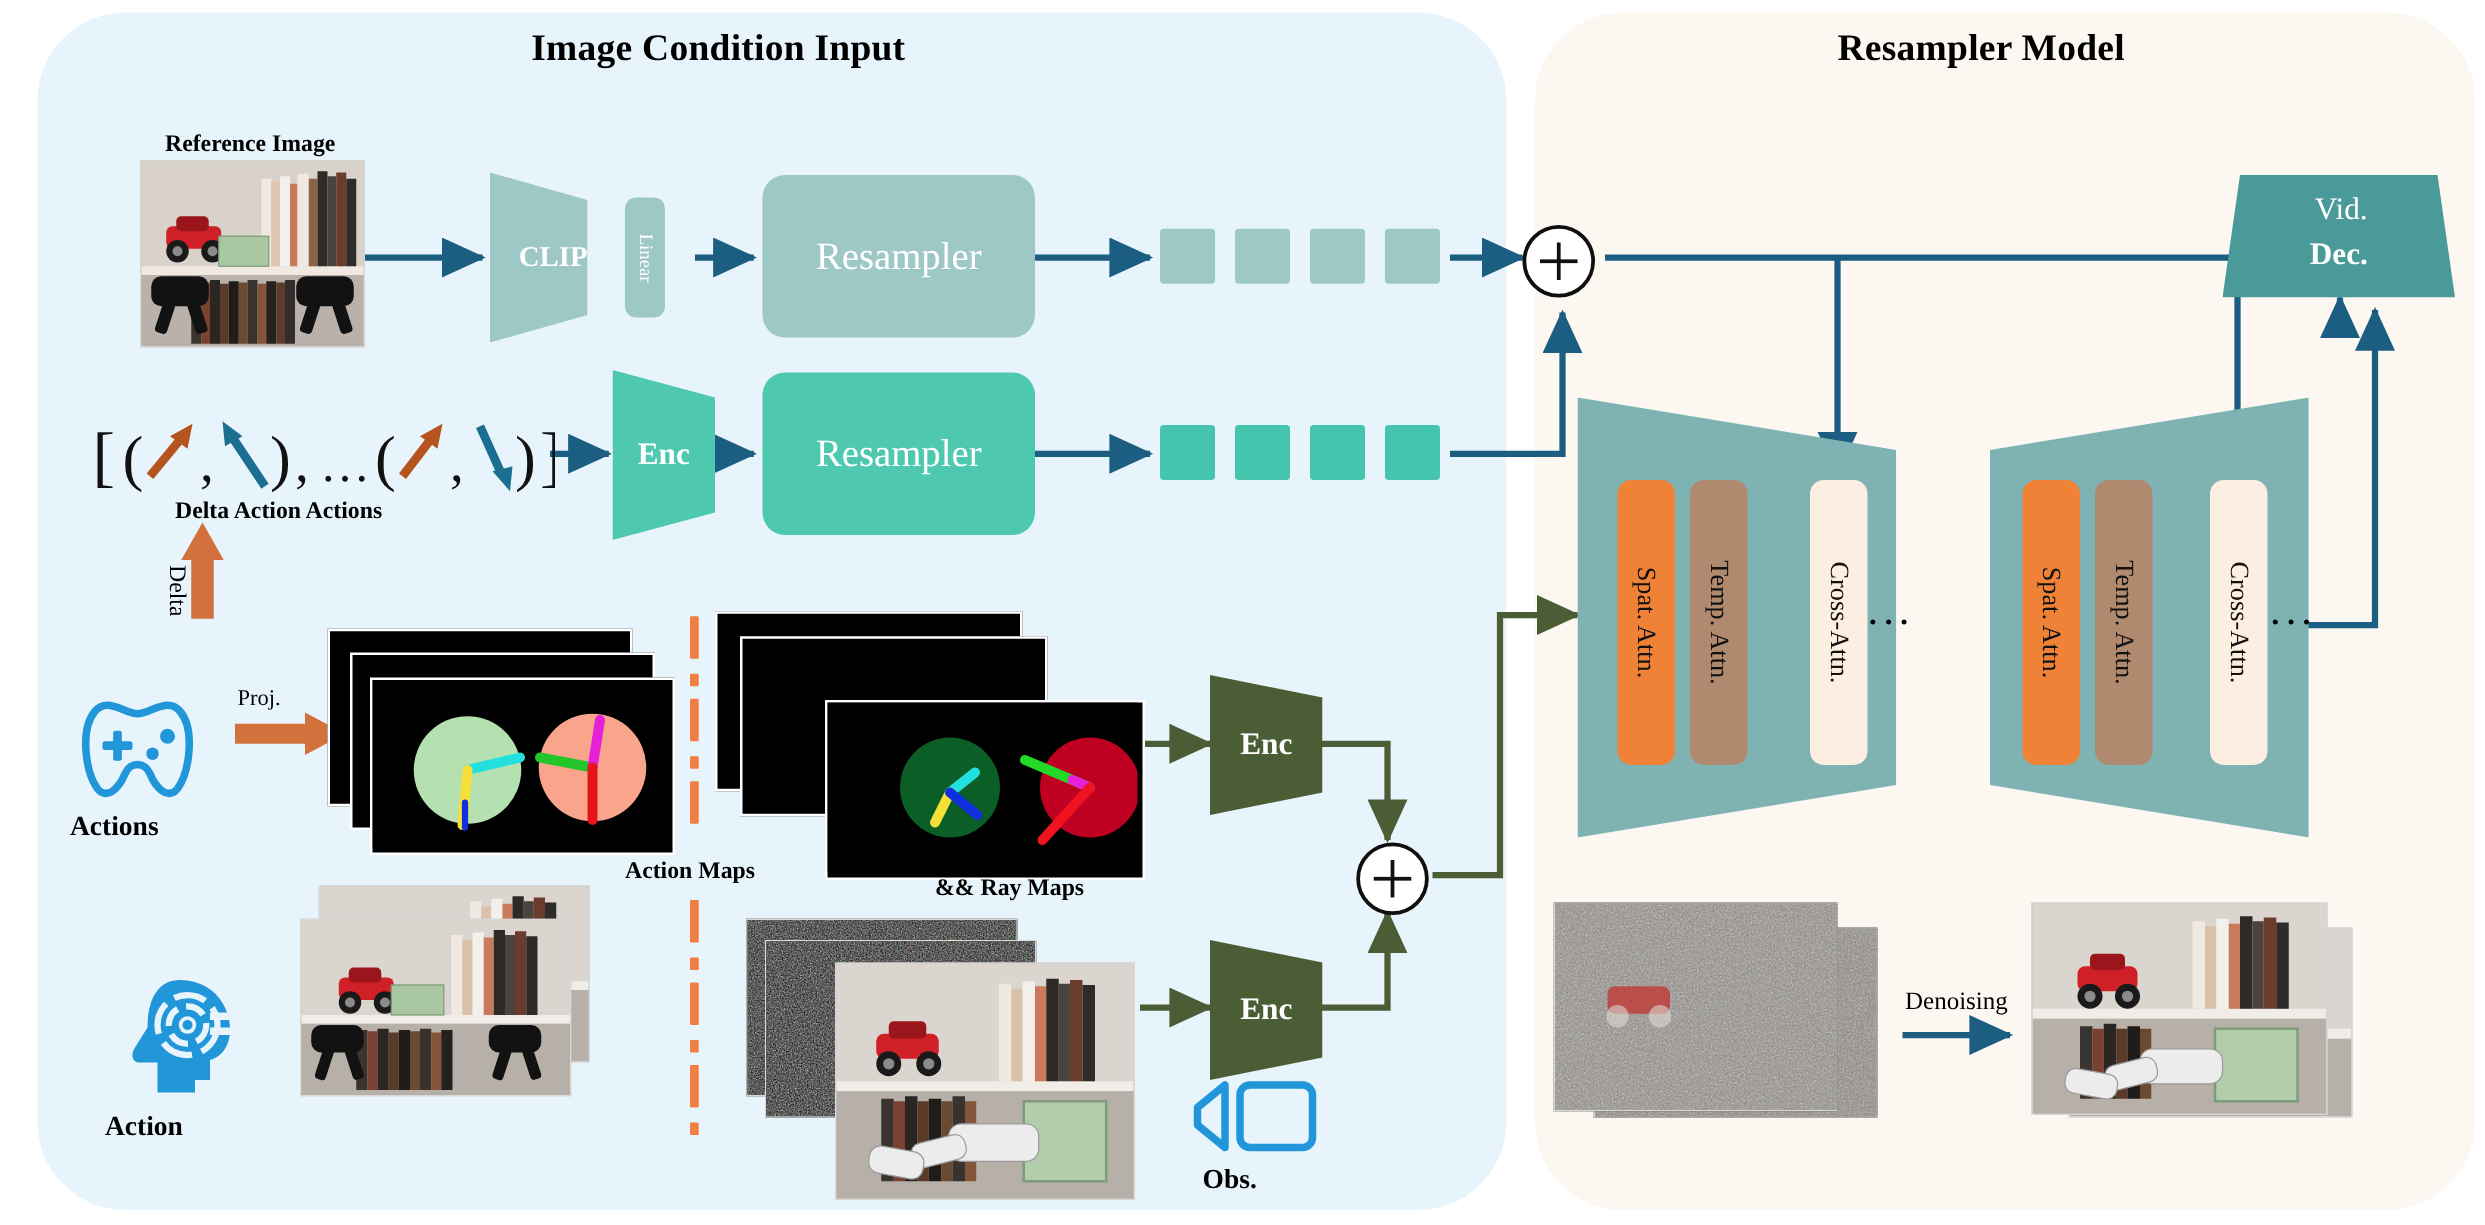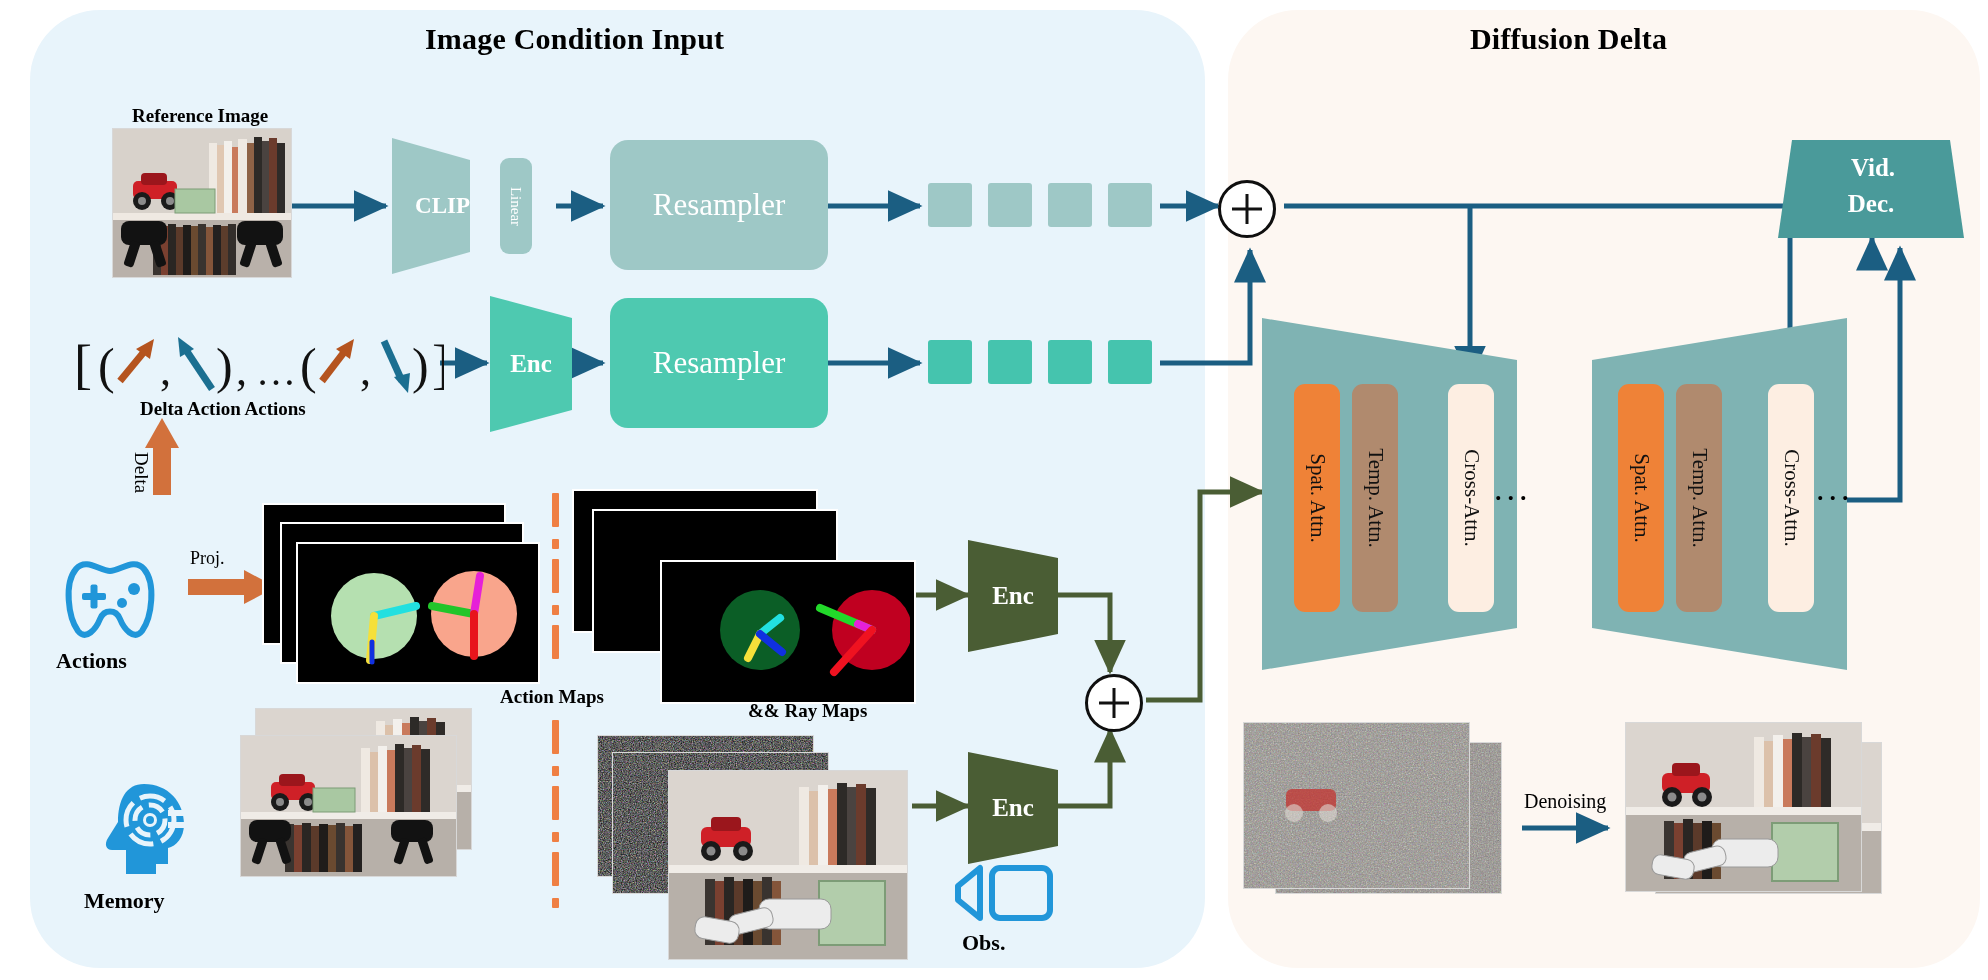--- a/index.html
+++ b/index.html
@@ -59,21 +59,21 @@
   .dashdot{position:absolute;}
   .dashdot i{position:absolute;left:0;background:#ef7f43;width:7px;border-radius:1px;display:block;}
 </style>
 </head>
 <body>
 
 <div class="panel" id="left-panel"></div>
 <div class="panel" id="right-panel"></div>
 
 <div class="panel-title" style="left:425px;top:22px;">Image Condition Input</div>
-<div class="panel-title" style="left:1470px;top:22px;">Diffusion Delta</div>
+<div class="panel-title" style="left:1470px;top:22px;">Resampler Model</div>
 
 <svg id="wires" viewBox="0 0 1988 980">
   <defs>
     <marker id="ab" markerWidth="9" markerHeight="9" refX="6.5" refY="3.2" orient="auto">
       <path d="M0,0 L7,3.2 L0,6.4 z" fill="#1b5e82"></path>
     </marker>
     <marker id="ag" markerWidth="9" markerHeight="9" refX="6.5" refY="3.2" orient="auto">
       <path d="M0,0 L7,3.2 L0,6.4 z" fill="#4a5d34"></path>
     </marker>
   </defs>
@@ -326,21 +326,21 @@
              L28,96 L28,72 L14,72 C8,72 6,66 10,60 L20,44 C20,22 28,6 46,6 Z" fill="#2196d9"></path>
     <circle cx="52" cy="42" r="26" fill="#2196d9"></circle>
     <circle cx="52" cy="42" r="24" fill="none" stroke="#e8f4fb" stroke-width="5" stroke-dasharray="26 8"></circle>
     <circle cx="52" cy="42" r="15" fill="none" stroke="#e8f4fb" stroke-width="5" stroke-dasharray="16 7"></circle>
     <circle cx="52" cy="42" r="7" fill="#e8f4fb"></circle>
     <circle cx="52" cy="42" r="4" fill="#2196d9"></circle>
     <rect x="70" y="32" width="16" height="6" fill="#e8f4fb"></rect>
     <rect x="70" y="44" width="16" height="6" fill="#e8f4fb"></rect>
   </svg>
 </div>
-<div class="lbl" style="left:84px;top:888px;font-size:22px;">Memory</div>
+<div class="lbl" style="left:84px;top:888px;font-size:22px;">Action</div>
 
 <div class="photo" style="left:255px;top:708px;width:215px;height:140px;">
   <svg class="shelfimg" viewBox="0 0 215 140" preserveAspectRatio="none">
     <rect width="215" height="140" fill="#cfc8c2"></rect>
     <rect x="0" y="0" width="215" height="78" fill="#dbd5cf"></rect>
     <rect x="0" y="76" width="215" height="7" fill="#f0ece7"></rect>
     <rect x="0" y="83" width="215" height="57" fill="#b7b0a9"></rect>
     <g>
       <rect x="120" y="12" width="9" height="64" fill="#efe9e2"></rect>
         <rect x="129" y="16" width="8" height="60" fill="#dcc1aa"></rect>
@@ -539,21 +539,21 @@
 </div>
 <div class="pill" style="left:1768px;top:384px;width:46px;height:228px;background:#fdeee2;">
   <span>Cross-Attn.</span>
 </div>
 <div class="lbl-n" style="left:1816px;top:470px;font-size:34px;letter-spacing:4px;">...</div>
 
 <div style="position:absolute;left:1778px;top:140px;width:186px;height:98px;">
   <svg width="186" height="98" viewBox="0 0 186 98">
       <polygon points="14,0 172,0 186,98 0,98" fill="#4a9a9a"></polygon>
     </svg>
-  <div style="position:absolute;left:4px;right:0;top:14px;text-align:center;color:#fff;font-weight:bold;font-size:25px;">Vid.</div>
+  <div style="position:absolute;left:4px;right:0;top:14px;text-align:center;color:#fff;font-weight:normal;font-size:25px;">Vid.</div>
   <div style="position:absolute;left:0;right:0;top:50px;text-align:center;color:#fff;font-weight:bold;font-size:25px;">Dec.</div>
 </div>
 
 <div class="photo" style="left:1275px;top:742px;width:225px;height:150px;background:#000;">
   <svg class="shelfimg" viewBox="0 0 225 150" preserveAspectRatio="none">
     <defs>
         <filter id="n3">
           <feTurbulence type="fractalNoise" baseFrequency="0.75" numOctaves="3" seed="3"></feTurbulence>
       <feColorMatrix type="saturate" values="0.5"></feColorMatrix>
         </filter>

